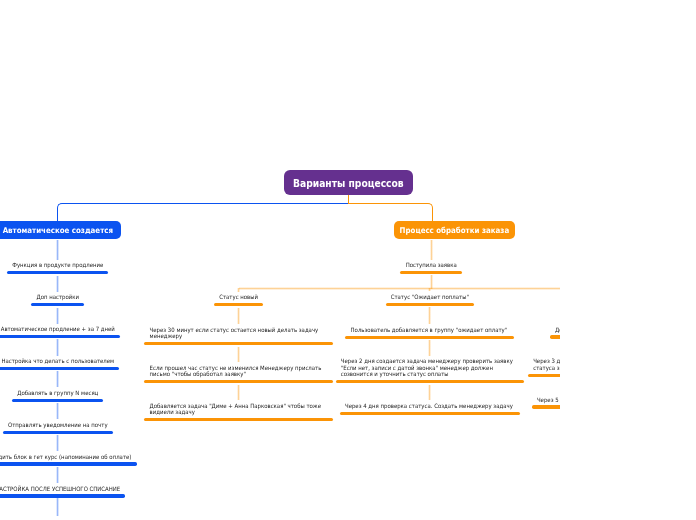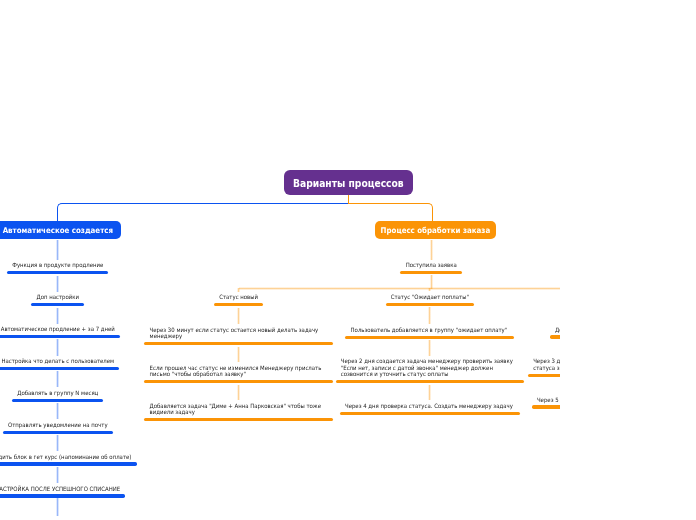--- a/index.html
+++ b/index.html
@@ -64,21 +64,21 @@
       <div class="bar" style="top:8.85px;width:157.67px;height:3.2px;background:#0B53F0;"></div>
     </div>
   <div class="seg" style="left:56.30px;top:435.00px;width:3px;height:16.15px;background:linear-gradient(to right, rgba(11,83,240,0) 0%, rgba(11,83,240,0.189) 25%, rgba(11,83,240,0.420) 50%, rgba(11,83,240,0.231) 75%, rgba(11,83,240,0) 100%);"></div>
   <div class="leaf" style="left:-9.86px;top:485.65px;width:135.32px;height:12.05px;">
       <div class="txt nw" style="left:5.2px;top:0;width:124.92px;">НАСТРОЙКА ПОСЛЕ УСПЕШНОГО СПИСАНИЕ</div>
       <div class="bar" style="top:8.85px;width:135.32px;height:3.2px;background:#0B53F0;"></div>
     </div>
   <div class="seg" style="left:56.30px;top:466.90px;width:3px;height:16.25px;background:linear-gradient(to right, rgba(11,83,240,0) 0%, rgba(11,83,240,0.189) 25%, rgba(11,83,240,0.420) 50%, rgba(11,83,240,0.231) 75%, rgba(11,83,240,0) 100%);"></div>
   <div class="seg" style="left:56.30px;top:497.70px;width:3px;height:18.30px;background:linear-gradient(to right, rgba(11,83,240,0) 0%, rgba(11,83,240,0.189) 25%, rgba(11,83,240,0.420) 50%, rgba(11,83,240,0.231) 75%, rgba(11,83,240,0) 100%);"></div>
   <div class="corner" style="left:347.65px;top:202.65px;width:84.30px;height:17.30px;border-color:#FB9406;border-top-width:1.5px;border-left-width:0;border-right-width:1.5px;border-bottom-width:0;border-top-right-radius:5px;"></div>
-  <div class="pill" style="left:375px;top:220.5px;width:120.80px;height:18.3px;background:#FB9406;font-size:7.85px;border-radius:5px;padding-top:1.3px;box-sizing:border-box;">
+  <div class="pill" style="left:394px;top:220.5px;width:120.80px;height:18.3px;background:#FB9406;font-size:7.85px;border-radius:5px;padding-top:1.3px;box-sizing:border-box;">
       <span>Процесс обработки заказа</span>
     </div>
   <div class="leaf" style="left:400.45px;top:262.15px;width:61.49px;height:12.05px;">
       <div class="txt nw" style="left:5.2px;top:0;width:51.09px;">Поступила заявка</div>
       <div class="bar" style="top:8.85px;width:61.49px;height:3.2px;background:#FB9406;"></div>
     </div>
   <div class="seg" style="left:429.70px;top:240.00px;width:3px;height:19.65px;background:linear-gradient(to right, rgba(251,148,6,0) 0%, rgba(251,148,6,0.189) 25%, rgba(251,148,6,0.420) 50%, rgba(251,148,6,0.231) 75%, rgba(251,148,6,0) 100%);"></div>
   <div class="seg" style="left:429.70px;top:275.40px;width:3px;height:13.50px;background:linear-gradient(to right, rgba(251,148,6,0) 0%, rgba(251,148,6,0.189) 25%, rgba(251,148,6,0.420) 50%, rgba(251,148,6,0.231) 75%, rgba(251,148,6,0) 100%);"></div>
   <div class="seg" style="left:238.60px;top:286.70px;width:383.60px;height:3px;background:linear-gradient(to bottom, rgba(251,148,6,0) 0%, rgba(251,148,6,0.189) 25%, rgba(251,148,6,0.420) 50%, rgba(251,148,6,0.231) 75%, rgba(251,148,6,0) 100%);"></div>
   <div class="seg" style="left:237.10px;top:288.20px;width:3px;height:3.60px;background:linear-gradient(to right, rgba(251,148,6,0) 0%, rgba(251,148,6,0.189) 25%, rgba(251,148,6,0.420) 50%, rgba(251,148,6,0.231) 75%, rgba(251,148,6,0) 100%);"></div>

